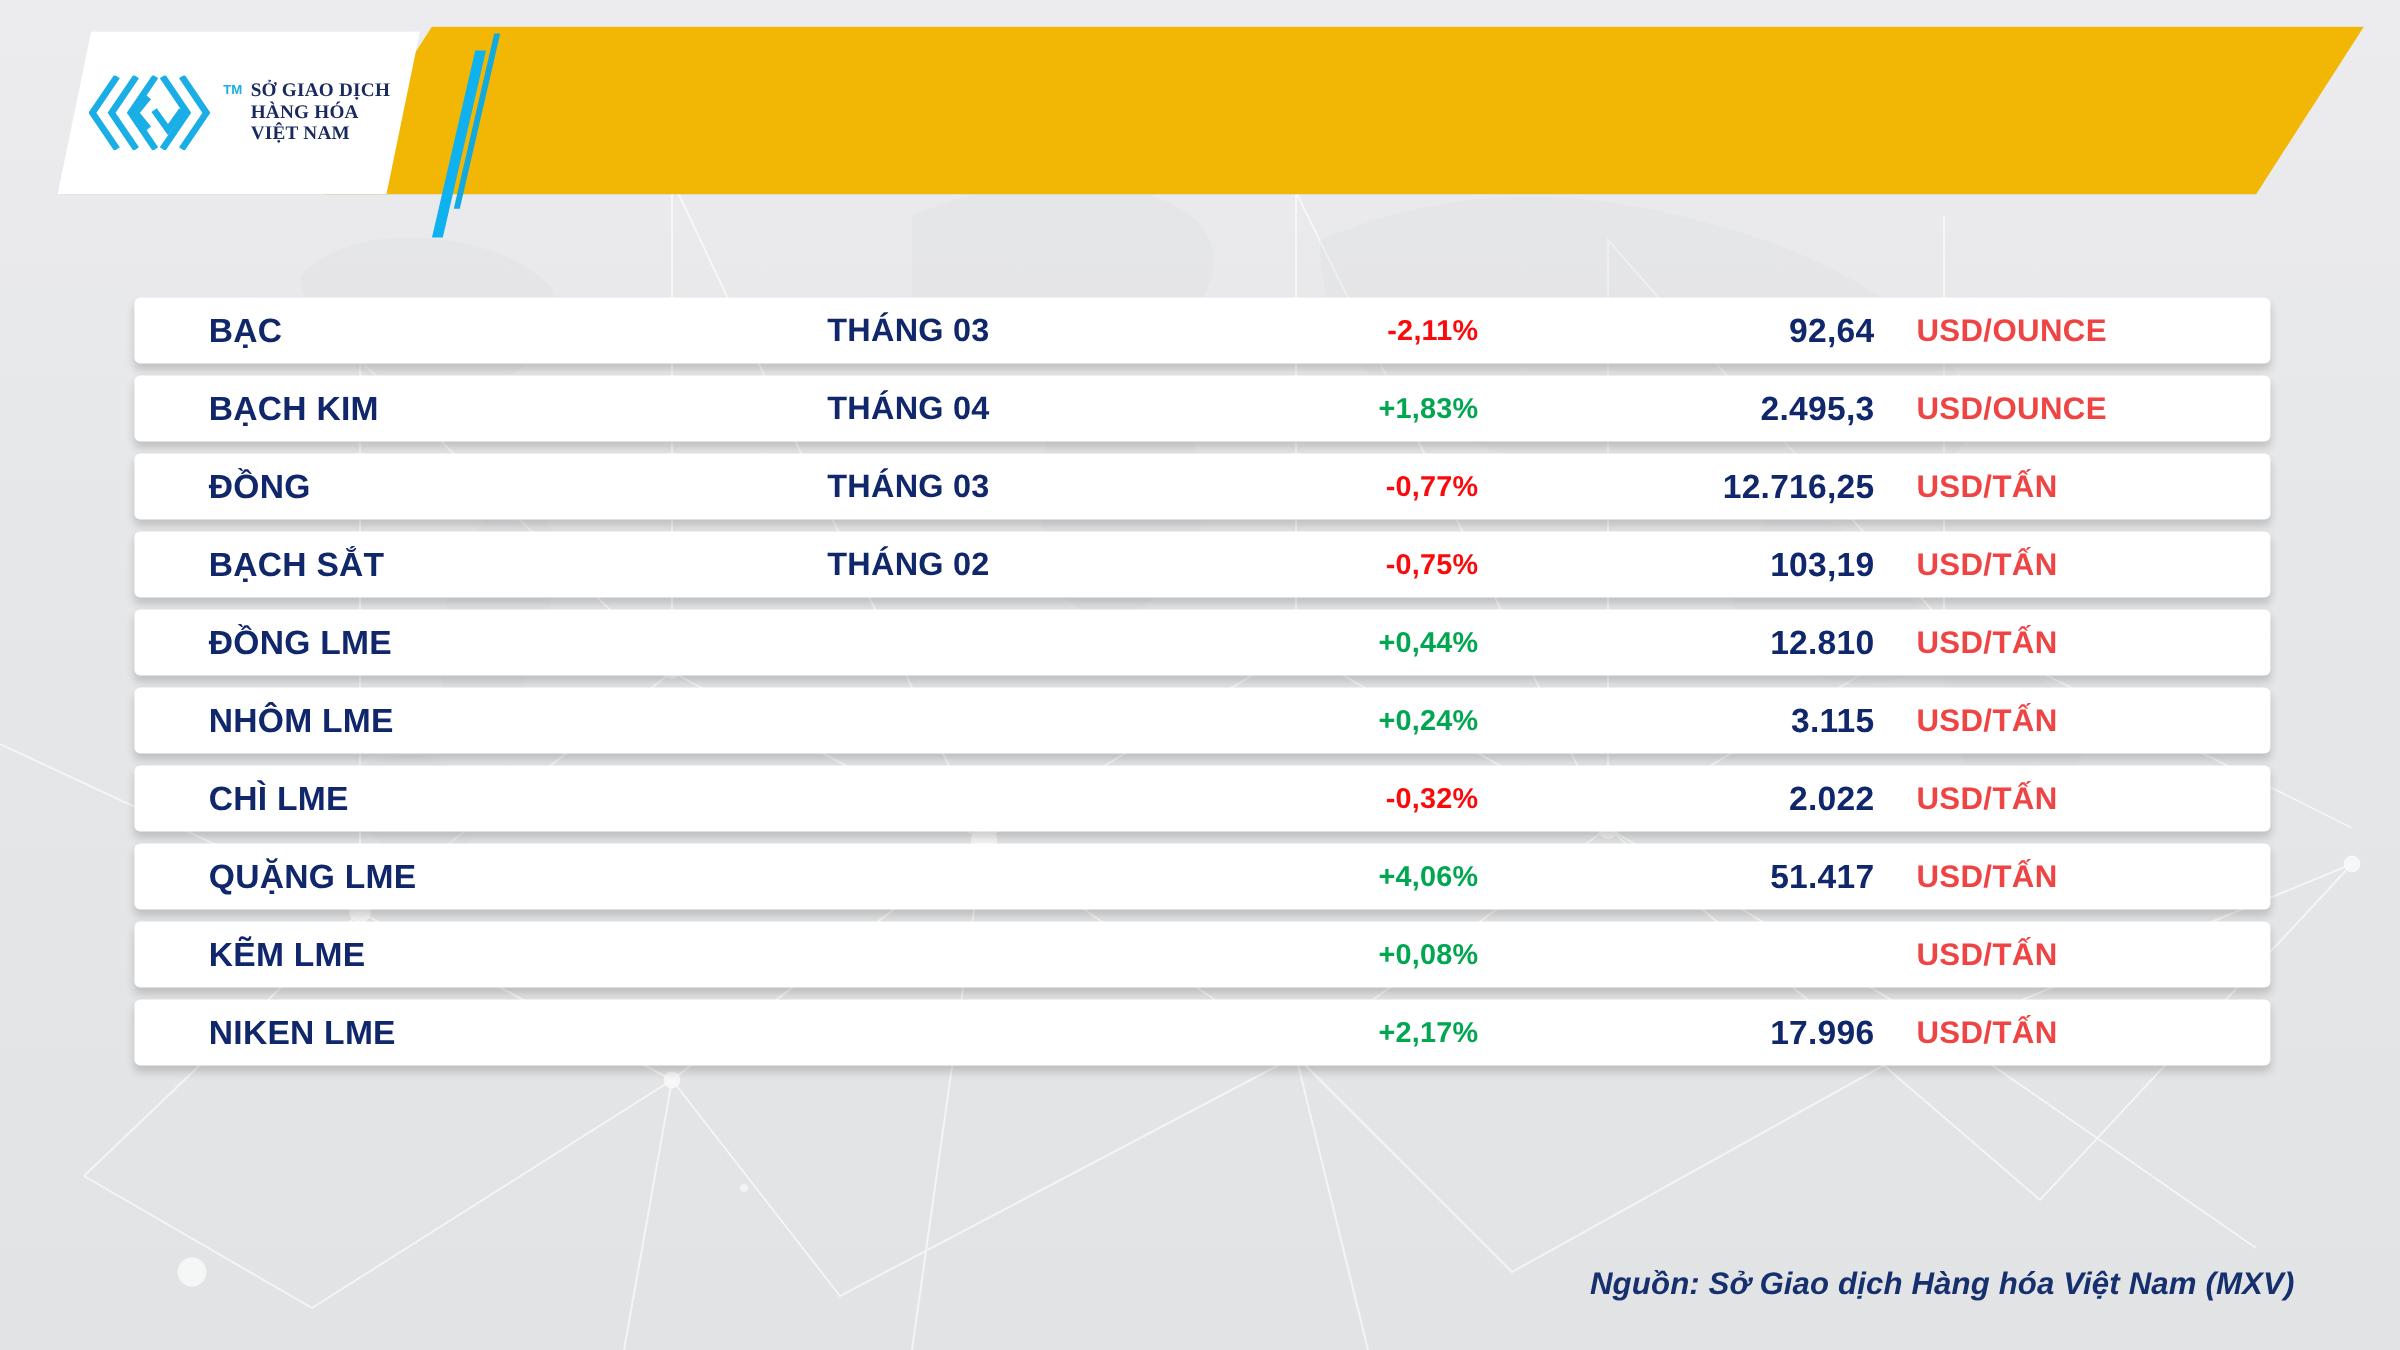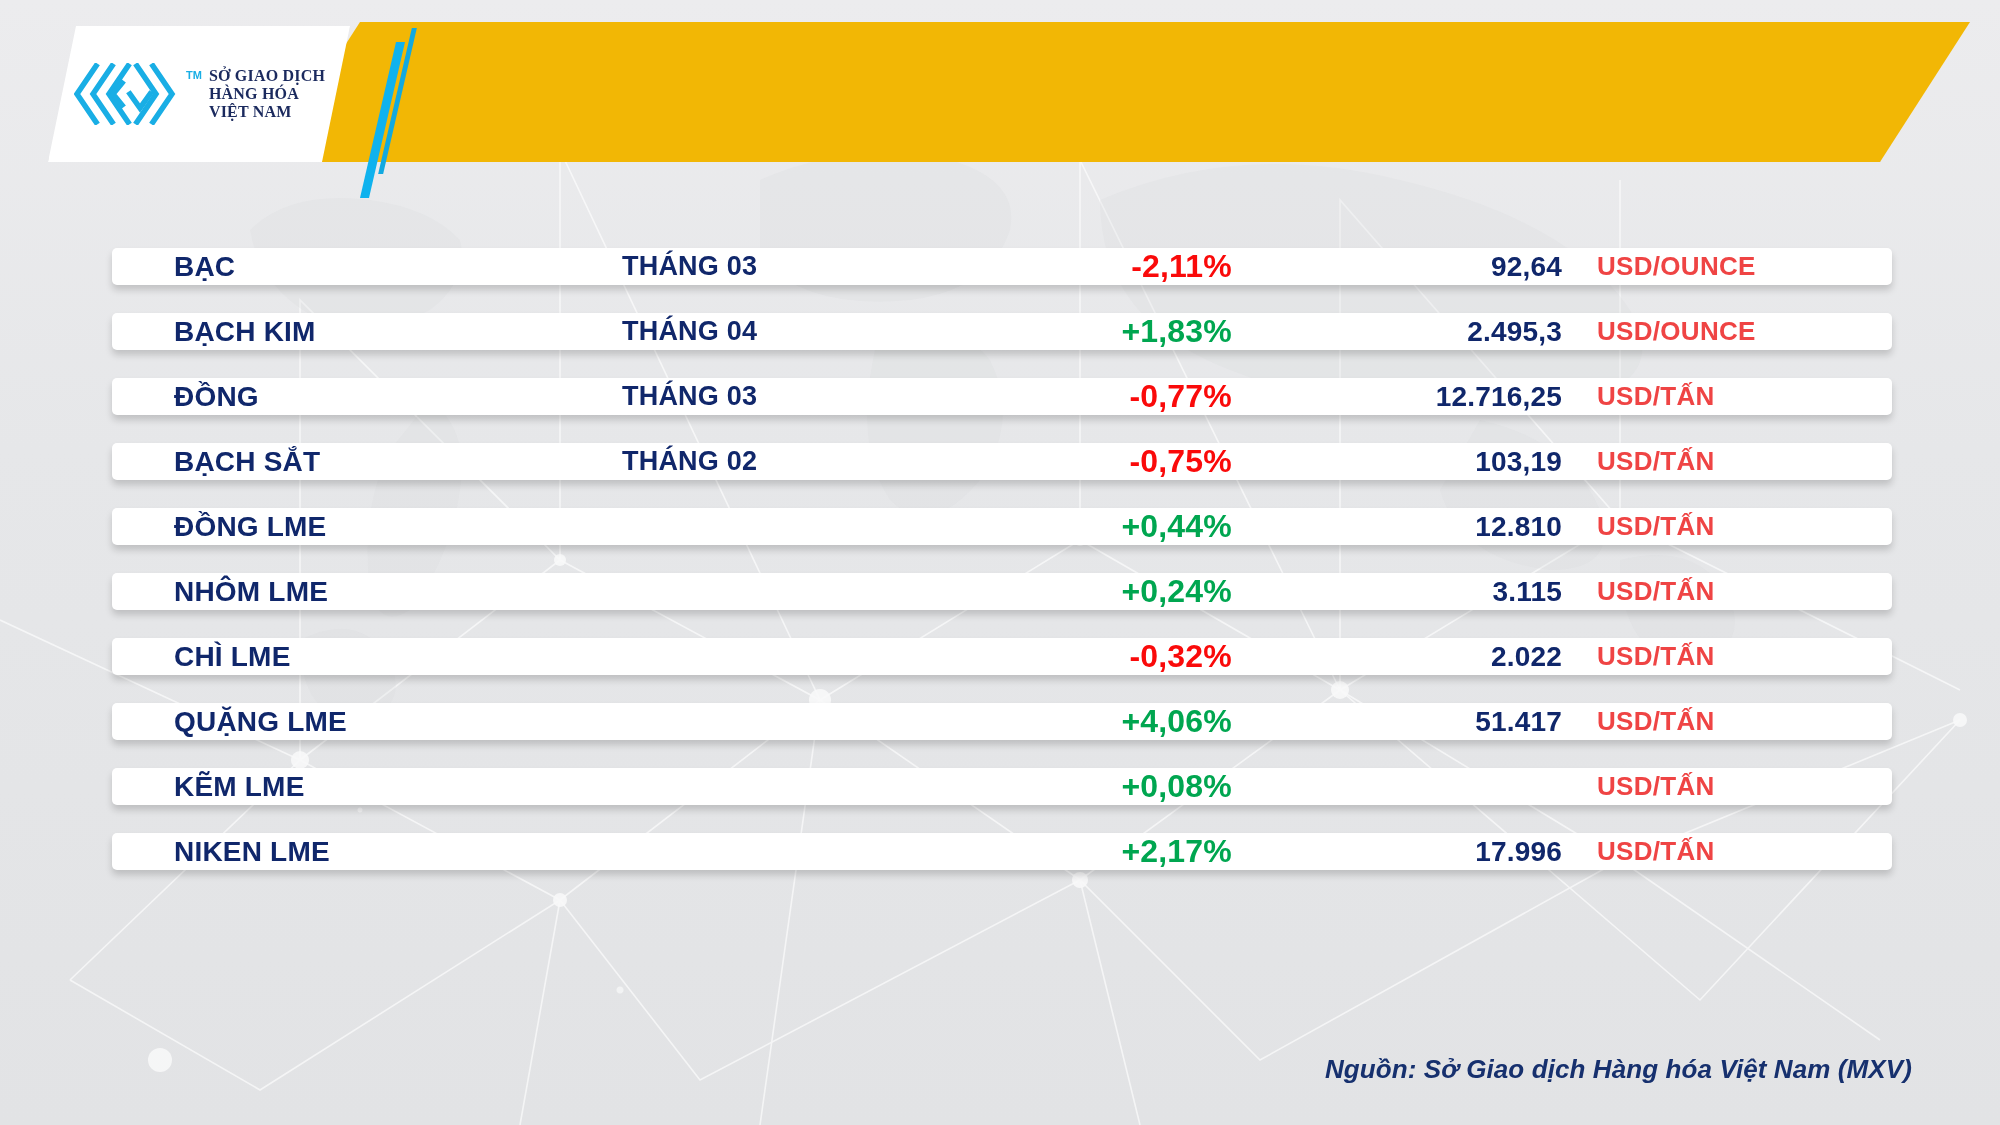--- a/index.html
+++ b/index.html
@@ -69,38 +69,38 @@
     position:absolute;left:560px;top:30px;width:1180px;
     text-align:center;color:#10276b;
   }
   .title-l1{font-size:46px;font-weight:700;letter-spacing:.4px;line-height:1.14;}
   .title-l2{font-size:46px;font-weight:700;letter-spacing:.4px;line-height:1.14;}
 
   
   #table{position:absolute;left:112px;top:248px;width:1780px;}
   .row{
     position:relative;
-    height:37px;margin-bottom:28px;
+    height:55px;margin-bottom:10px;
     background:#ffffff;
     border-radius:5px;
     box-shadow:0 5px 7px rgba(0,0,0,.17);
     display:flex;align-items:center;
   }
   .c-name{
     position:absolute;left:62px;
     color:#10276b;font-weight:700;font-size:28px;
     letter-spacing:.2px;white-space:nowrap;
   }
   .c-month{
-    position:absolute;left:510px;width:270px;
+    position:absolute;left:510px;width:270px;text-align:center;
     color:#10276b;font-weight:700;font-size:27px;letter-spacing:.2px;
   }
   .c-chg{
     position:absolute;left:845px;width:275px;text-align:right;
-    font-weight:700;font-size:32px;letter-spacing:.2px;
+    font-weight:700;font-size:24px;letter-spacing:.2px;
   }
   .c-chg.up{color:#00a650;}
   .c-chg.down{color:#fa0a0a;}
   .c-price{
     position:absolute;left:1140px;width:310px;text-align:right;
     color:#10276b;font-weight:700;font-size:28px;letter-spacing:.2px;
   }
   .c-unit{
     position:absolute;left:1485px;
     color:#ef4444;font-weight:700;font-size:26px;letter-spacing:.3px;

